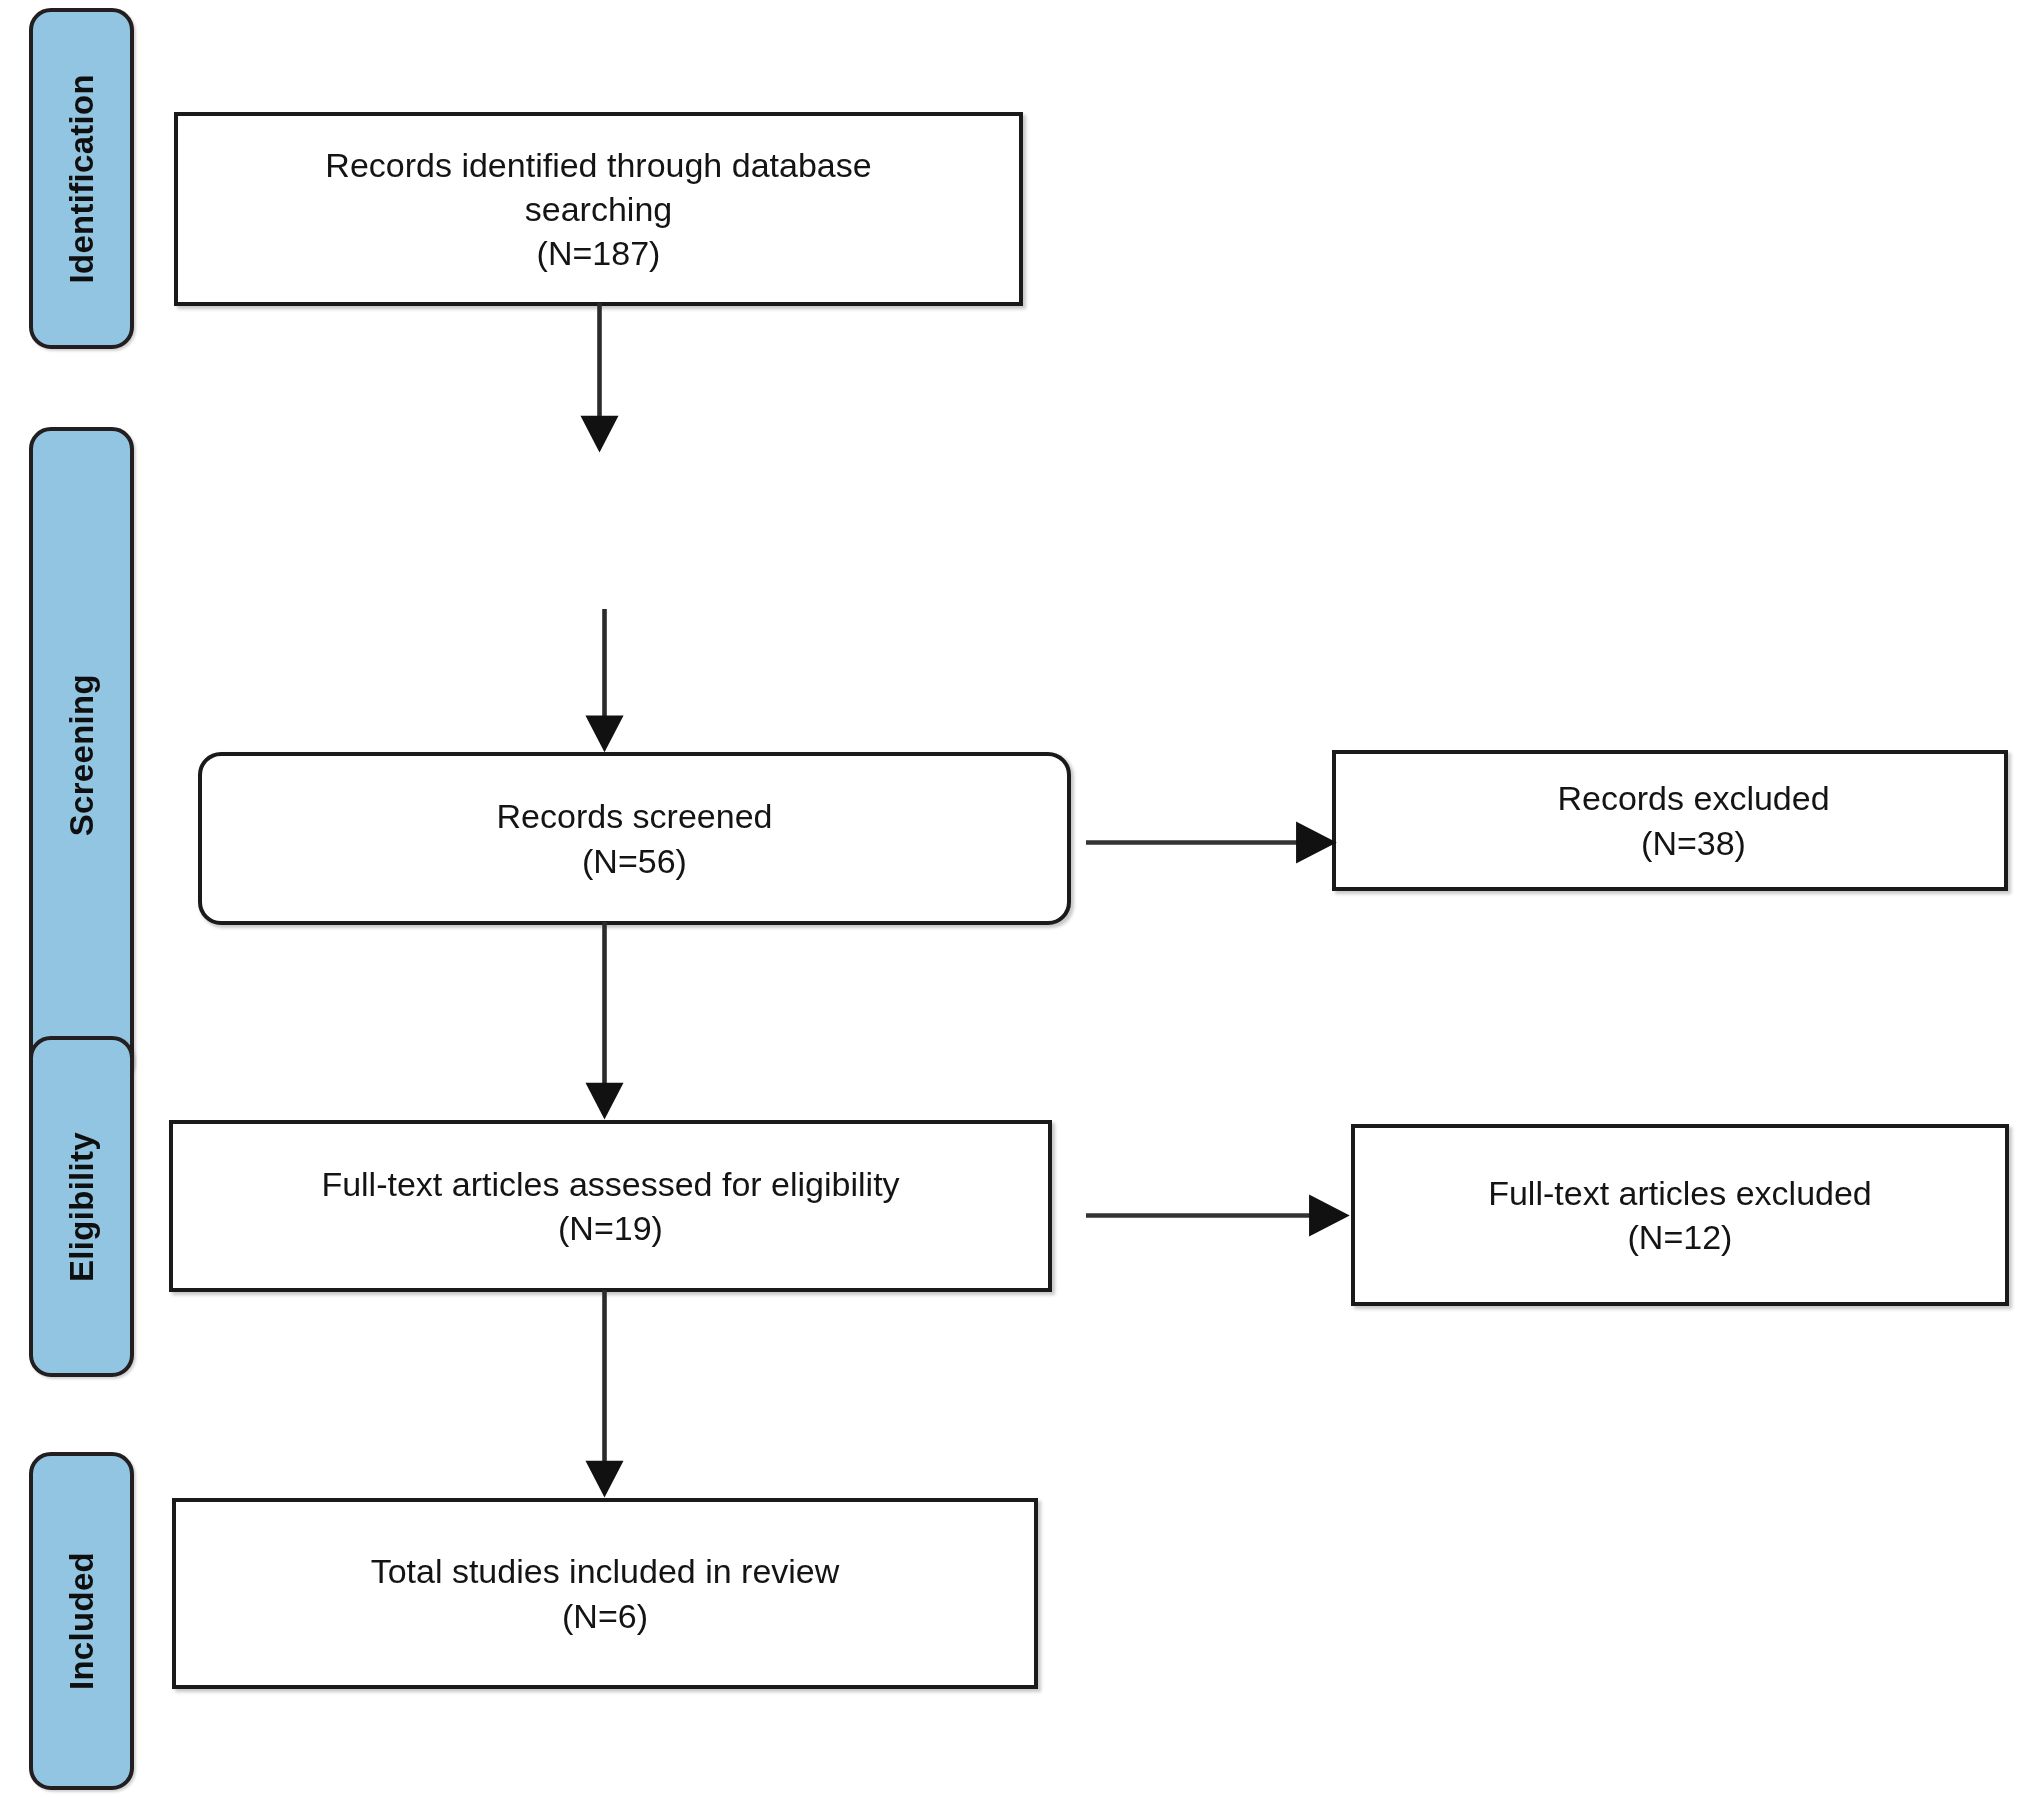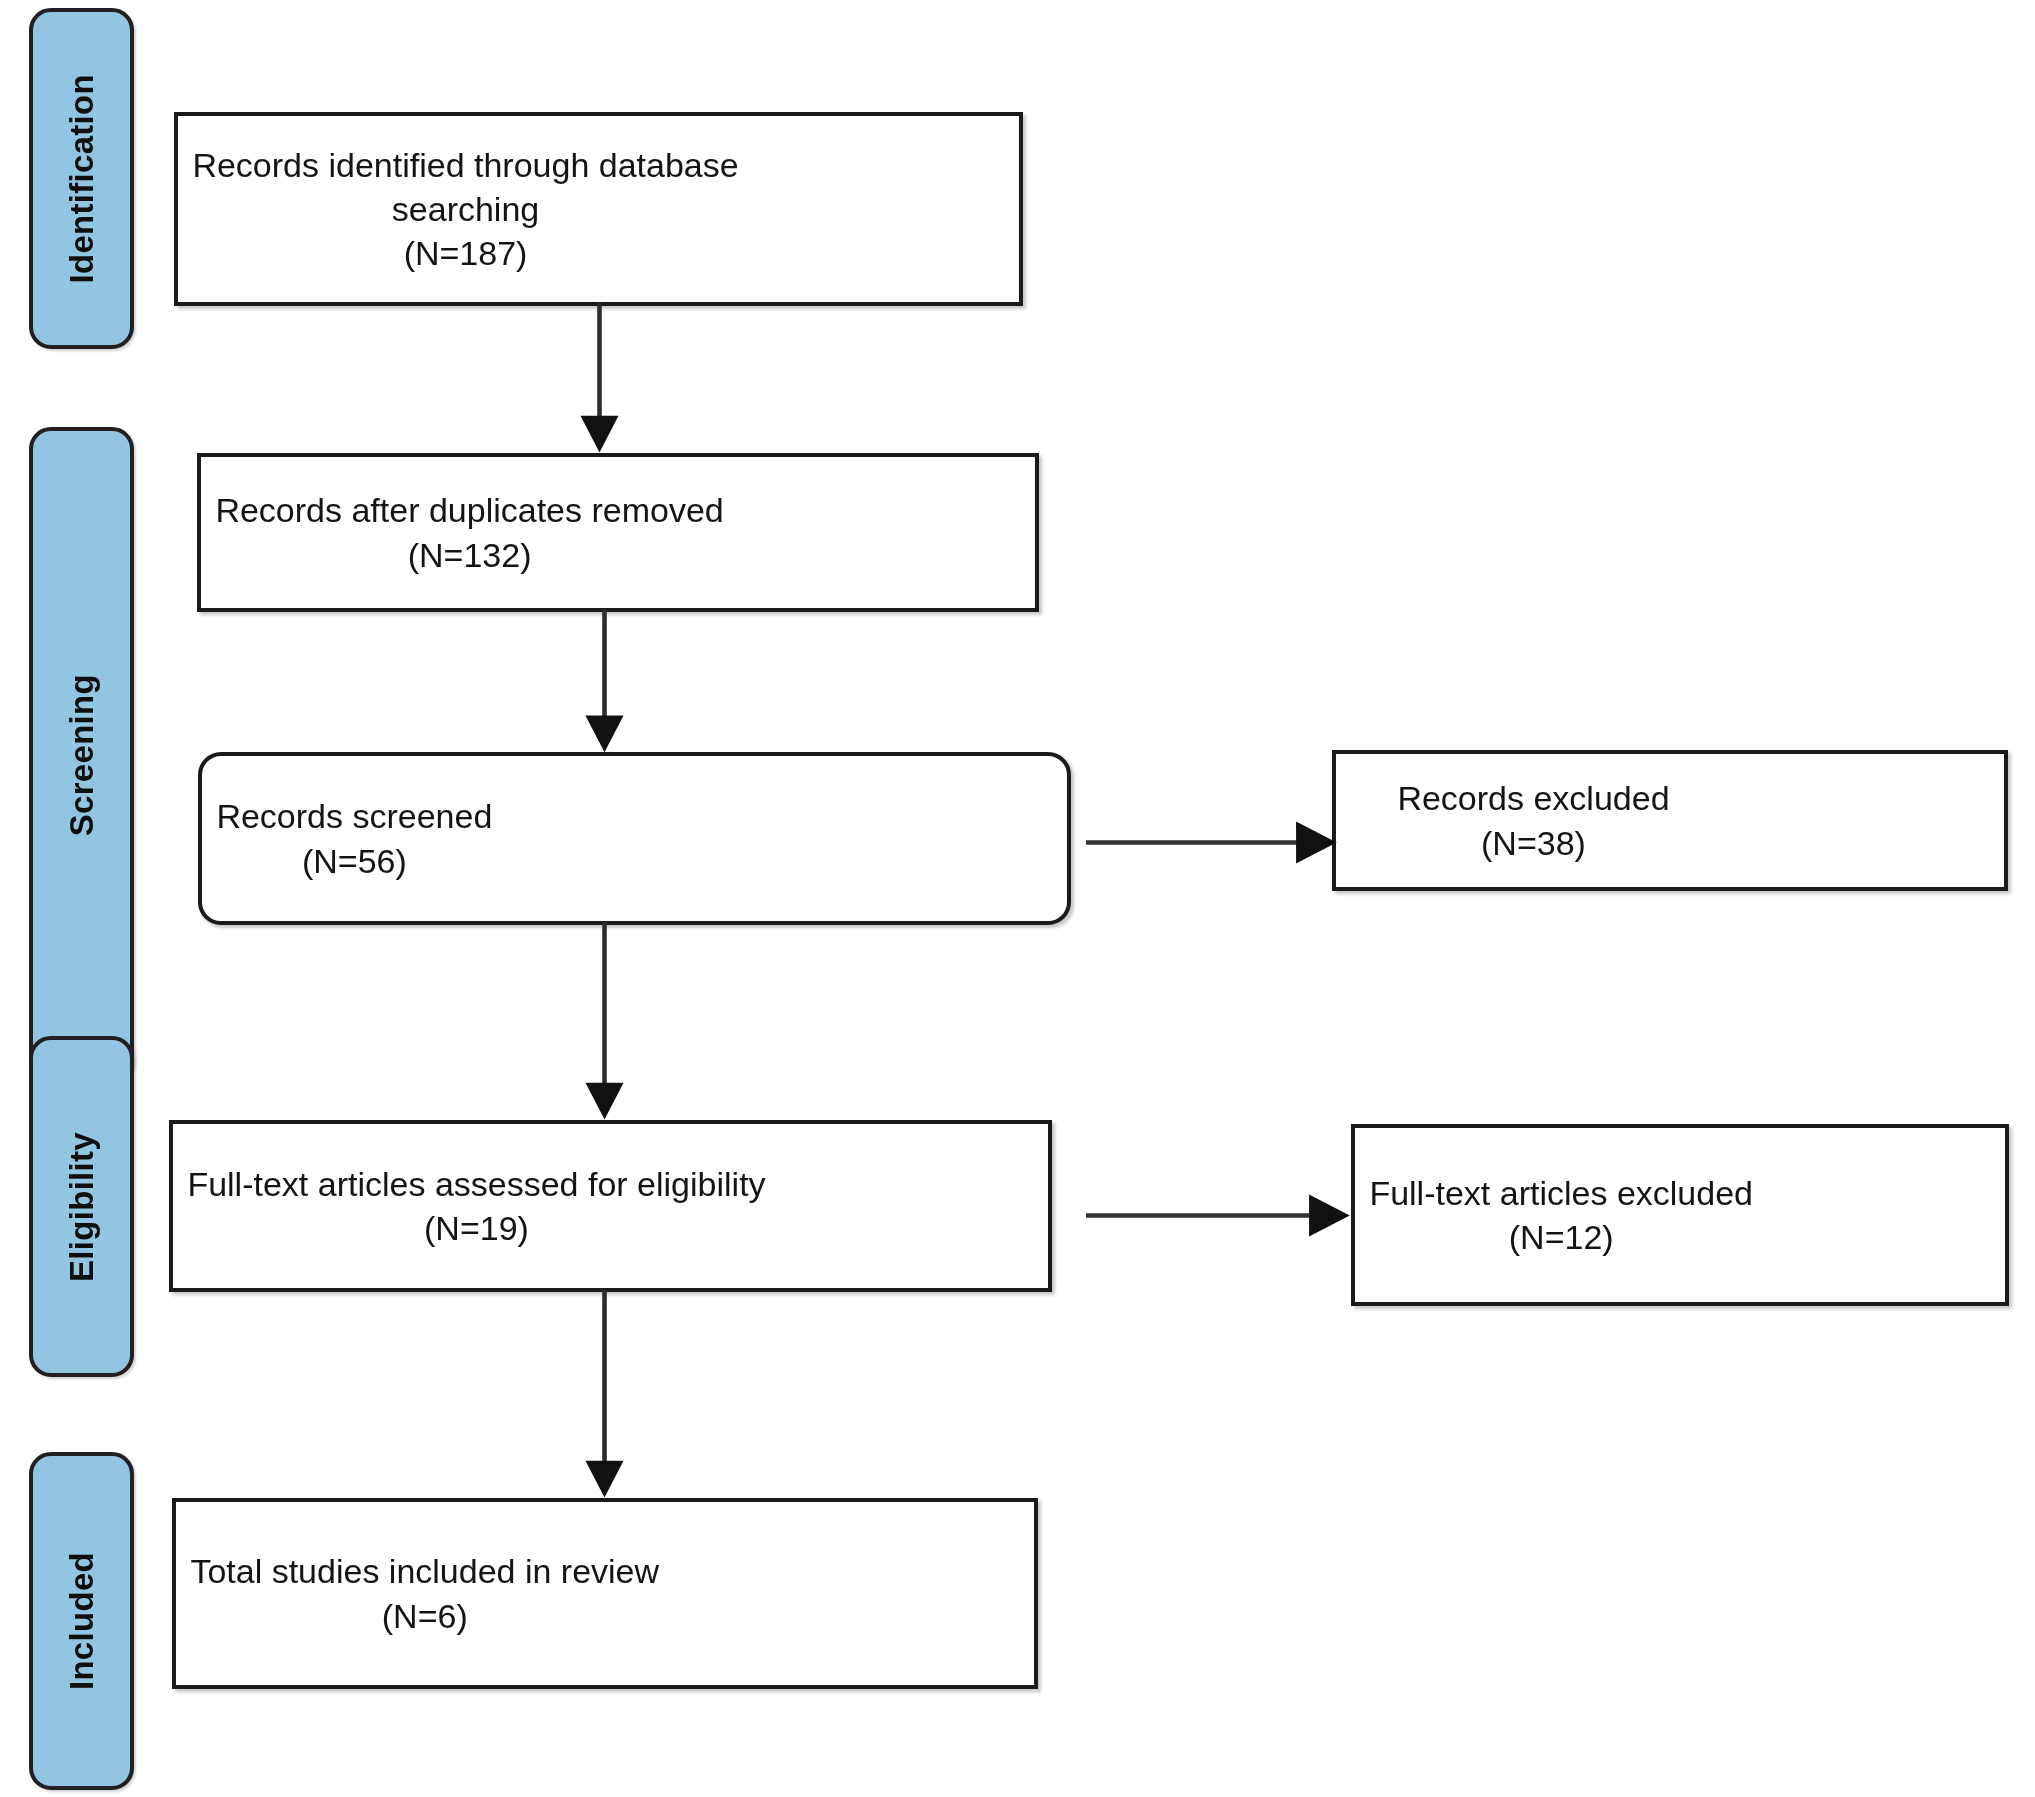--- a/index.html
+++ b/index.html
@@ -43,20 +43,21 @@
   }
 
   
   .flow-box {
     position: absolute;
     background: #ffffff;
     border: 4.6px solid #1a1a1a;
     box-sizing: border-box;
     display: flex;
     align-items: center;
+    justify-content: center;
     box-shadow: 2.6px 2.6px 3.3px rgba(0,0,0,0.22);
   }
   .flow-box .box-text {
     text-align: center;
     font-size: 34px;
     line-height: 1.30;
     color: #141414;
     padding: 0 14.4px;
     white-space: pre-line;
   }
@@ -90,24 +91,20 @@
   <div class="stage-bar" style="left:29px; top:1452px; width:105px; height:338px;">
     <span class="stage-label">Included</span>
   </div>
 
   <div class="flow-box" style="left:174px; top:112px; width:849px; height:194px;">
     <span class="box-text">Records identified through database
 searching
 (N=187)</span>
   </div>
 
-  <div class="flow-box" style="left:197px; top:453px; width:842px; height:159px;">
-    <span class="box-text">Records after duplicates removed
-(N=132)</span>
-  </div>
 
   <div class="flow-box" style="left:198px; top:752px; width:873px; height:173px;border-radius:23px;">
     <span class="box-text">Records screened
 (N=56)</span>
   </div>
 
   <div class="flow-box" style="left:1332px; top:750px; width:676px; height:141px;padding-left:47px;">
     <span class="box-text">Records excluded
 (N=38)</span>
   </div>

